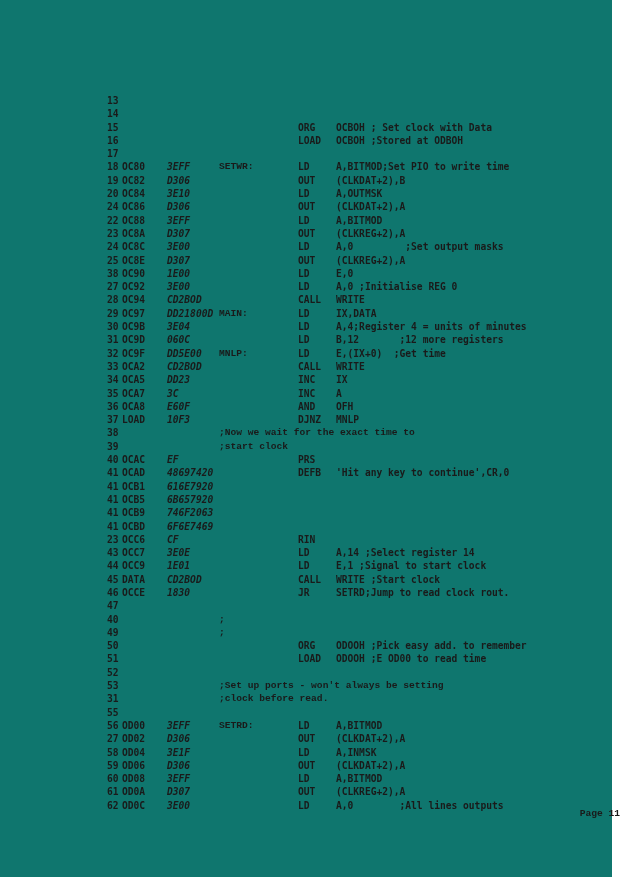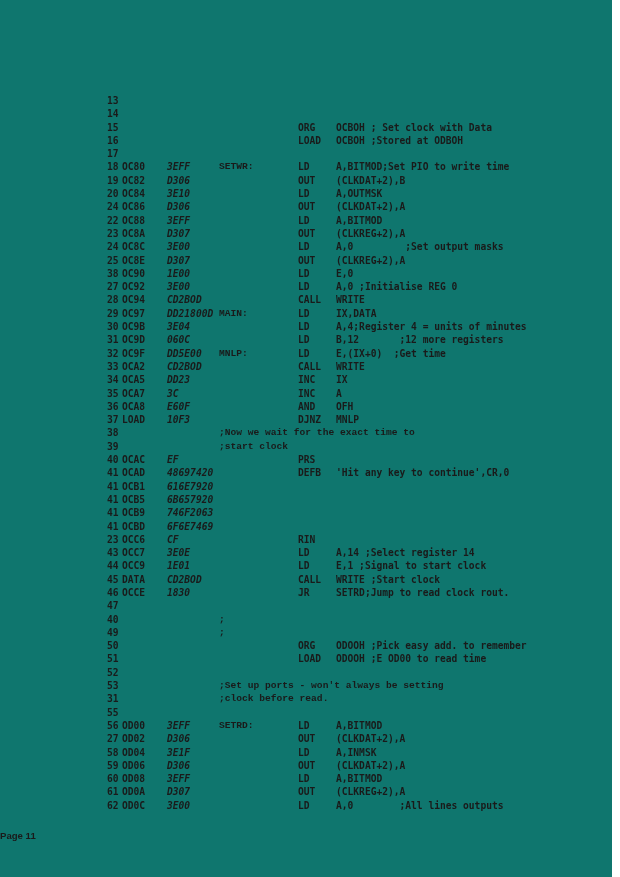--- a/index.html
+++ b/index.html
@@ -12,23 +12,23 @@
     font-size: 9.6px; font-weight: bold; color: #1a1a1a; white-space: pre;
   }
   .row span { position: absolute; top: 0; }
   .ln { left: 0; }
   .addr { left: 15px; }
   .hex { left: 60px; font-style: italic; }
   .label { left: 112px; font-family: Liberation Mono, monospace; }
   .op { left: 175px; margin-left: 16px; }
   .arg { left: 229px; }
   .footer {
-    position: absolute; top: 808px; left: 0; width: 620px; text-align: left;
-    font-family: Liberation Sans, sans-serif;
-    font-size: 9.6px; font-weight: bold; color: #1a1a1a; margin-top: 22px;
+    position: absolute; top: 808px; left: 0; width: 620px; text-align: right;
+    font-family: Liberation Mono, monospace;
+    font-size: 9.6px; font-weight: bold; color: #1a1a1a;
   }
 </style>
 </head>
 <body>
 
 <div class="page">
   <div class="listing" id="listing">
       <div class="row"><span class="ln">13</span><span class="addr"></span><span class="hex"></span><span class="label"></span><span class="op"></span><span class="arg"></span></div>
       <div class="row"><span class="ln">14</span><span class="addr"></span><span class="hex"></span><span class="label"></span><span class="op"></span><span class="arg"></span></div>
       <div class="row"><span class="ln">15</span><span class="addr"></span><span class="hex"></span><span class="label"></span><span class="op">ORG</span><span class="arg">OCBOH ; Set clock with Data</span></div>

